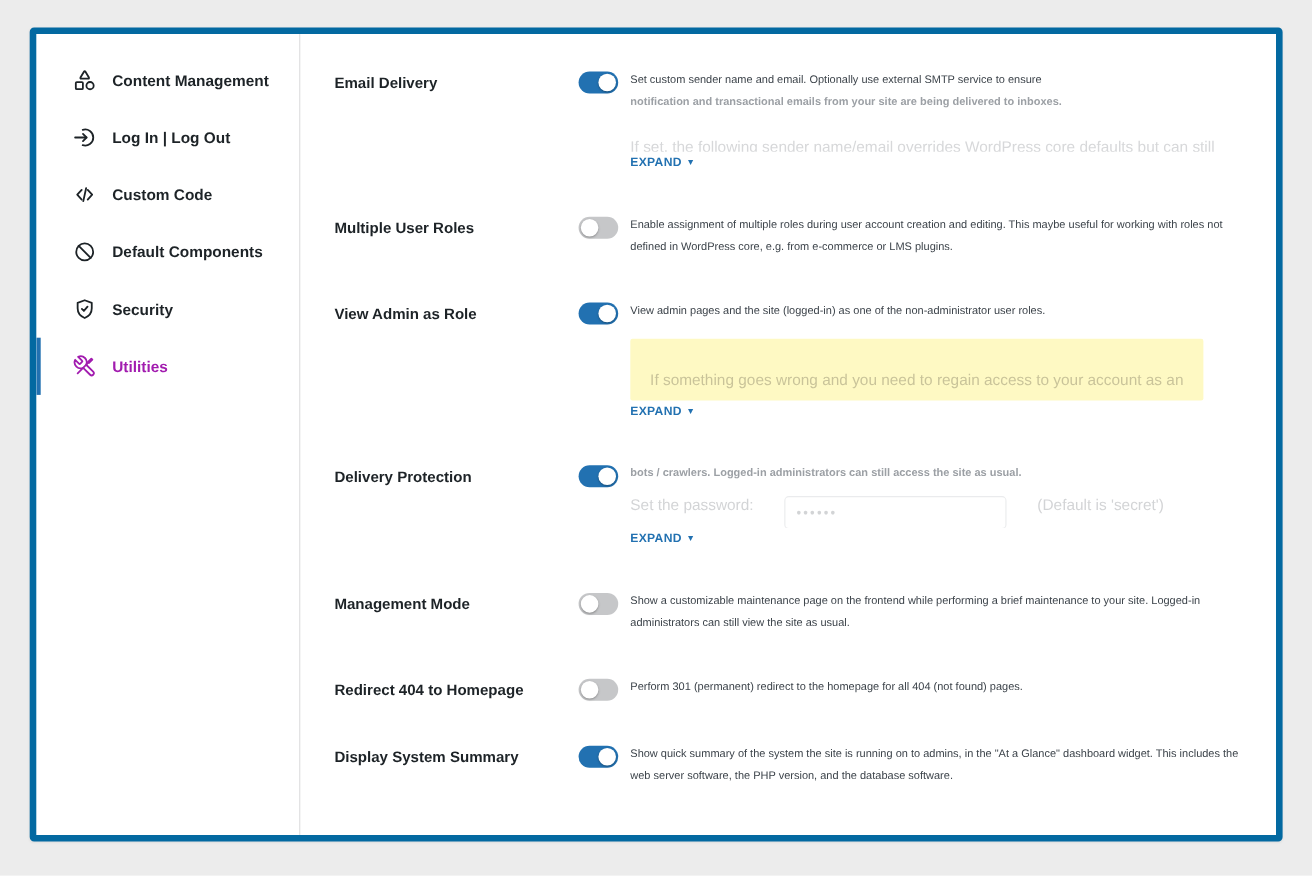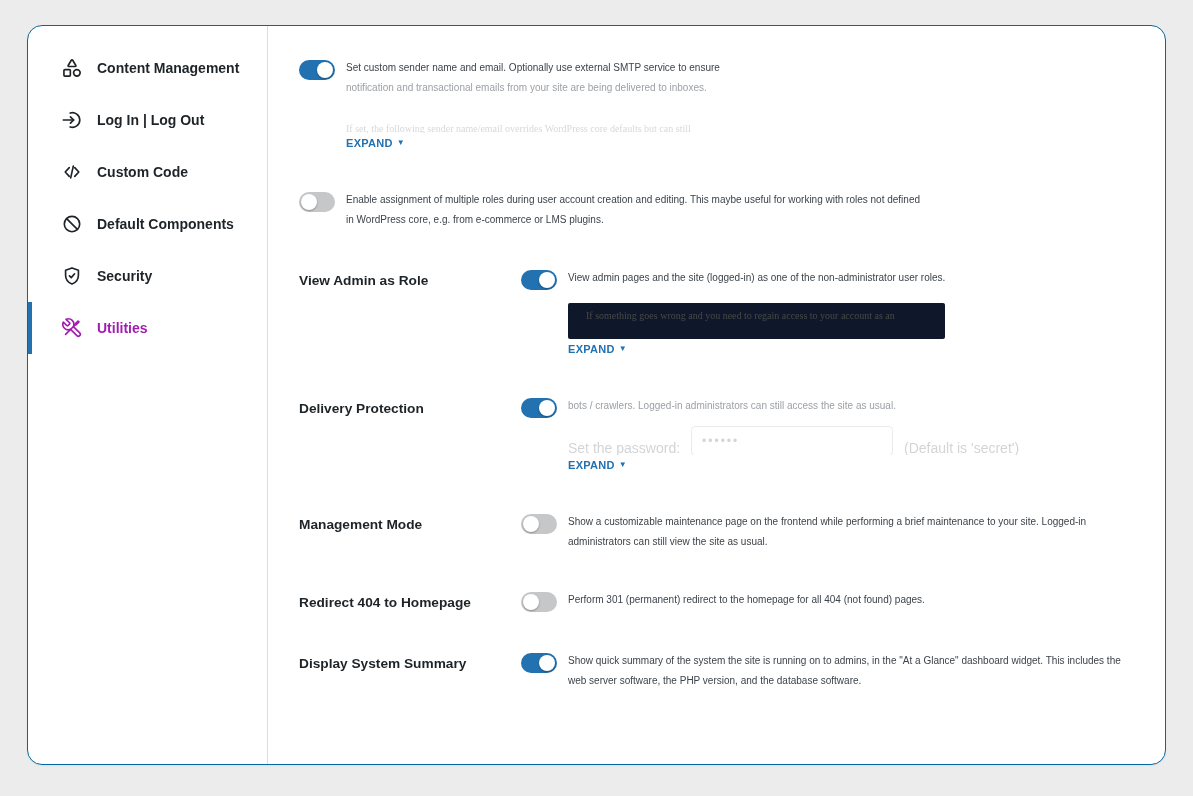--- a/index.html
+++ b/index.html
@@ -6,22 +6,22 @@
   html,body { width:1193px; height:796px; }
   body {
     background:#ececec;
     font-family:"Liberation Sans", sans-serif;
     overflow:hidden;
     position:relative;
   }
   .panel {
     position:absolute; left:27px; top:25px; width:1139px; height:740px;
     background:#ffffff;
-    border:1px solid #0369a1;
-    border-radius:15px;
+    border:6px solid #0369a1;
+    border-radius:4px;
     box-shadow:0 1px 2px rgba(0,0,0,.05);
     display:flex;
     overflow:hidden;
   }
   
   .sidebar { width:240px; flex-shrink:0; border-right:1px solid #dcdcde; padding:16px 0; }
   .nav-item {
     display:flex; align-items:center; gap:14px;
     padding:14px 20px 14px 29px;
     border-left:4px solid transparent;
@@ -32,40 +32,40 @@
   .nav-item svg { width:22px; height:22px; display:block; stroke:currentColor; fill:none;
                   stroke-width:1.8; stroke-linecap:round; stroke-linejoin:round; }
   .nav-item.is-active { color:#a21caf; border-left-color:#2271b1; }
   
   .content { flex:1; padding:32px 30px 20px 31px; overflow:hidden; }
   .srow { display:flex; margin-bottom:39px; }
   .srow-label { width:222px; flex-shrink:0; font-size:13.7px; font-weight:700; color:#1d2327; padding-top:4px; line-height:18px; }
   .srow-body { display:flex; align-items:flex-start; gap:11px; flex:1; min-width:0; }
   .desc-wrap { max-width:578px; }
   .desc { font-size:10px; line-height:19.5px; color:#3c434a; }
-  .desc .dim { color:#9ca0a5; }
+  .desc .dim { color:#9ca0a5;font-weight:bold; }
   .line { display:block; }
   
   .toggle { width:36px; height:20px; border-radius:11px; position:relative; flex-shrink:0; margin-top:2px; cursor:pointer; }
   .toggle .knob { position:absolute; top:2px; width:16px; height:16px; border-radius:50%;
                   background:#fff; box-shadow:0 1px 2px rgba(0,0,0,.3); }
   .toggle.t-on  { background:#2271b1; }
   .toggle.t-on .knob  { right:2px; }
   .toggle.t-off { background:#c6c7c9; }
   .toggle.t-off .knob { left:2px; }
   
   .peek { height:14px; overflow:hidden; margin-top:22px; }
-  .peek-text { font-size:10px; line-height:19px; color:#8c8f94; opacity:.35;font-family:Liberation Serif, serif; }
+  .peek-text { font-size:14px; line-height:19px; color:#8c8f94; opacity:.35; }
   .notice-peek {
     margin-top:15px; height:36px; overflow:hidden;
-    background:#0f172a; border-radius:2px; padding:3px 18px;
+    background:#fef9c3; border-radius:2px; padding:28px 18px;
   }
   .notice-peek .peek-text { color:#8a8468; opacity:.45; }
   .pw-peek { margin-top:11px; height:29px; overflow:hidden; opacity:.38; }
-  .pw-row { display:flex; align-items:flex-end; gap:11px; }
+  .pw-row { display:flex; align-items:flex-start; gap:28px; }
   .pw-label, .pw-hint { font-size:14px; color:#8c8f94; white-space:nowrap; }
   .pw-input { width:202px; height:30px; border:1px solid #c9ccd0; border-radius:4px;
               background:#fff; padding:0 10px; font-size:12px; letter-spacing:2px;
               color:#8c8f94; font-family:"Liberation Sans", sans-serif; }
   
   .expand { margin-top:3px; display:inline-flex; align-items:center; gap:4px;
             color:#2271b1; font-size:11px; font-weight:700; letter-spacing:.3px; cursor:pointer; }
   .expand .arrow { font-size:8px; line-height:1; }
 </style>
 </head>
@@ -140,20 +140,21 @@
             <path d="M15.3 7.7 18.6 4.4l1 1-3.3 3.3Z"></path>
           </svg>
       </span>
       <span>Utilities</span>
     </div>
   </nav>
 
   <main class="content">
 
     <div class="srow">
+      <div class="srow-label">Email Delivery</div>
       <div class="srow-body">
         <div class="toggle t-on">
             <span class="knob"></span>
           </div>
         <div class="desc-wrap">
           <div class="desc">
             <span class="line">Set custom sender name and email. Optionally use external SMTP service to ensure</span>
             <span class="line dim">notification and transactional emails from your site are being delivered to inboxes.</span>
           </div>
           <div class="peek">
@@ -161,20 +162,21 @@
           </div>
           <div class="expand">
               <span>EXPAND</span>
               <span class="arrow">▼</span>
             </div>
         </div>
       </div>
     </div>
 
     <div class="srow">
+      <div class="srow-label">Multiple User Roles</div>
       <div class="srow-body">
         <div class="toggle t-off">
             <span class="knob"></span>
           </div>
         <div class="desc-wrap">
           <div class="desc">Enable assignment of multiple roles during user account creation and editing. This maybe useful for working with roles not defined in WordPress core, e.g. from e-commerce or LMS plugins.</div>
         </div>
       </div>
     </div>
 

